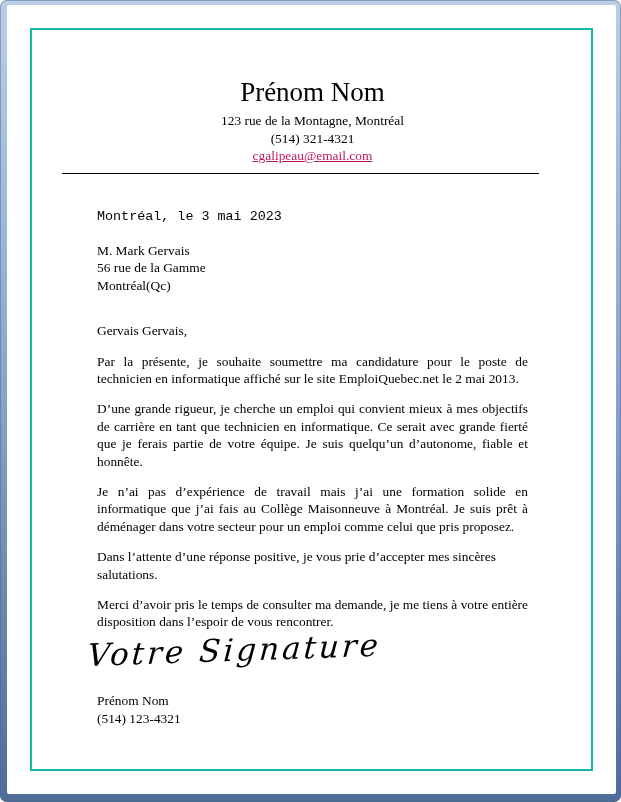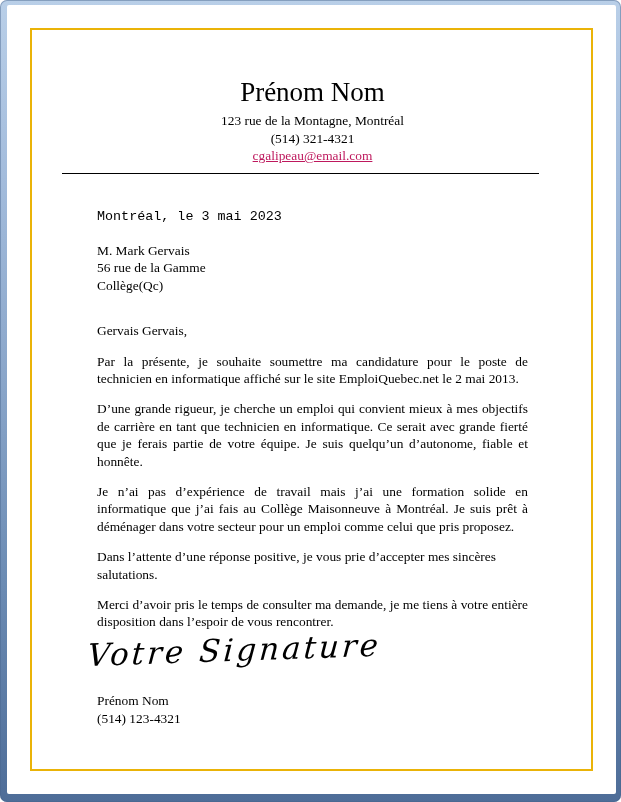--- a/index.html
+++ b/index.html
@@ -29,21 +29,21 @@
     left: 7px;
     right: 5px;
     bottom: 8px;
     background: #ffffff;
     border-radius: 2px;
   }
   
   .doc-border {
     position: absolute;
     inset: 23px;
-    border: 2px solid #eab308;
+    border: 2px solid #14b8a6;
   }
   .content {
     position: absolute;
     inset: 2px;
     padding: 45px 61px 0 63px;
     font-size: 13.4px;
     line-height: 17.4px;
     overflow: hidden;
   }
   .letter-head { text-align: center; }
@@ -103,21 +103,21 @@
             </div>
           </div>
 
           <hr class="head-rule">
 
           <div class="date-line">Montréal, le 3 mai 2023</div>
 
           <div class="recipient-block">
             <div>M. Mark Gervais</div>
             <div>56 rue de la Gamme</div>
-            <div>Collège(Qc)</div>
+            <div>Montréal(Qc)</div>
           </div>
 
           <div class="salutation">Gervais Gervais,</div>
 
           <p class="body-par">Par la présente, je souhaite soumettre ma candidature pour le poste de technicien en informatique affiché sur le site EmploiQuebec.net  le 2 mai 2013.</p>
           <p class="body-par">D’une grande rigueur, je cherche un emploi qui convient mieux à mes objectifs de carrière en tant que technicien en informatique. Ce serait avec grande fierté que je ferais partie de votre équipe. Je suis quelqu’un d’autonome, fiable et honnête.</p>
           <p class="body-par">Je n’ai pas d’expérience de travail mais j’ai une formation solide en informatique que j’ai fais au Collège Maisonneuve à Montréal. Je suis prêt à déménager dans votre secteur pour un emploi comme celui que pris proposez.</p>
           <p class="body-par last">Dans l’attente d’une réponse positive,  je vous prie d’accepter mes sincères salutations.</p>
           <p class="body-par">Merci d’avoir pris le temps de consulter ma demande, je me tiens à votre entière disposition dans l’espoir de vous rencontrer.</p>
 

